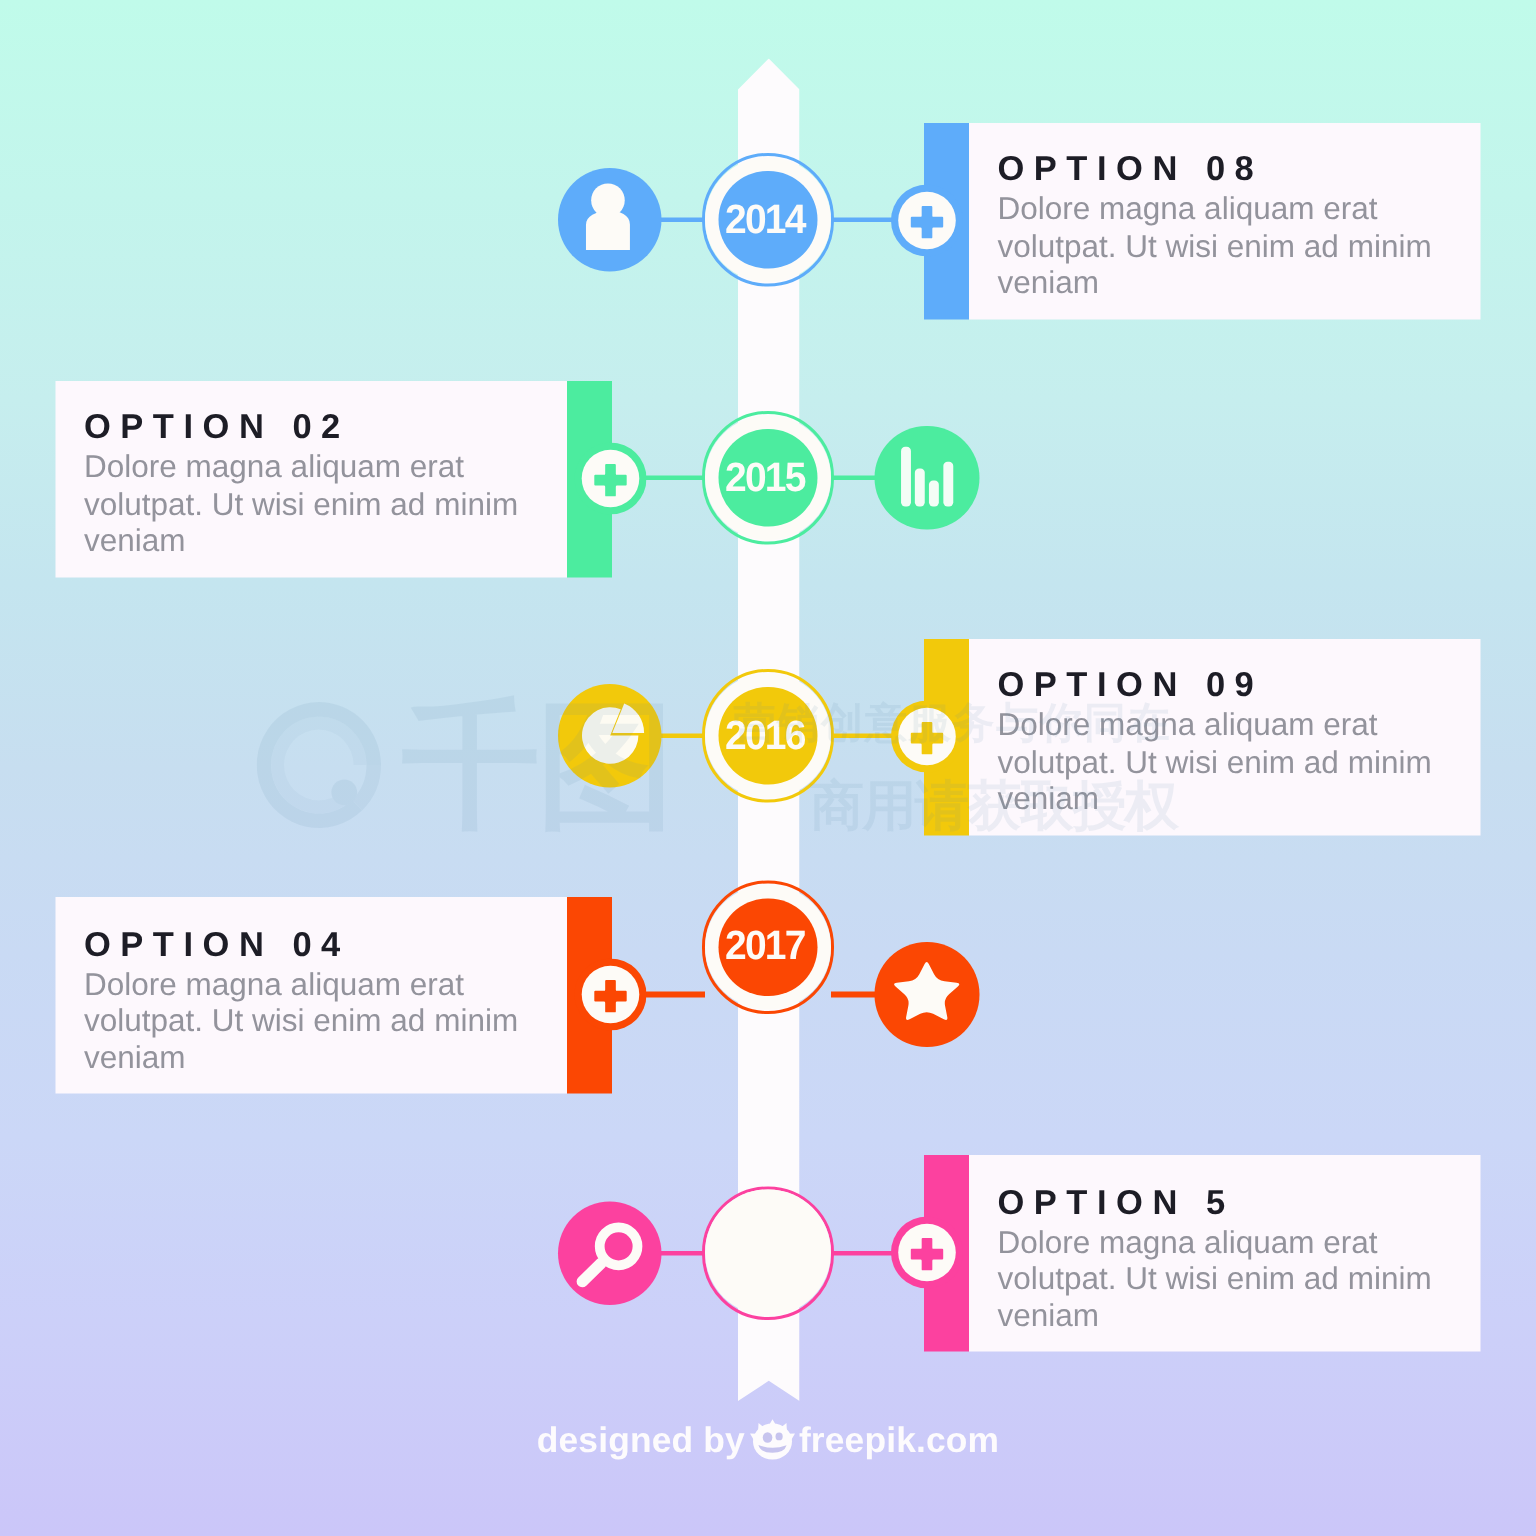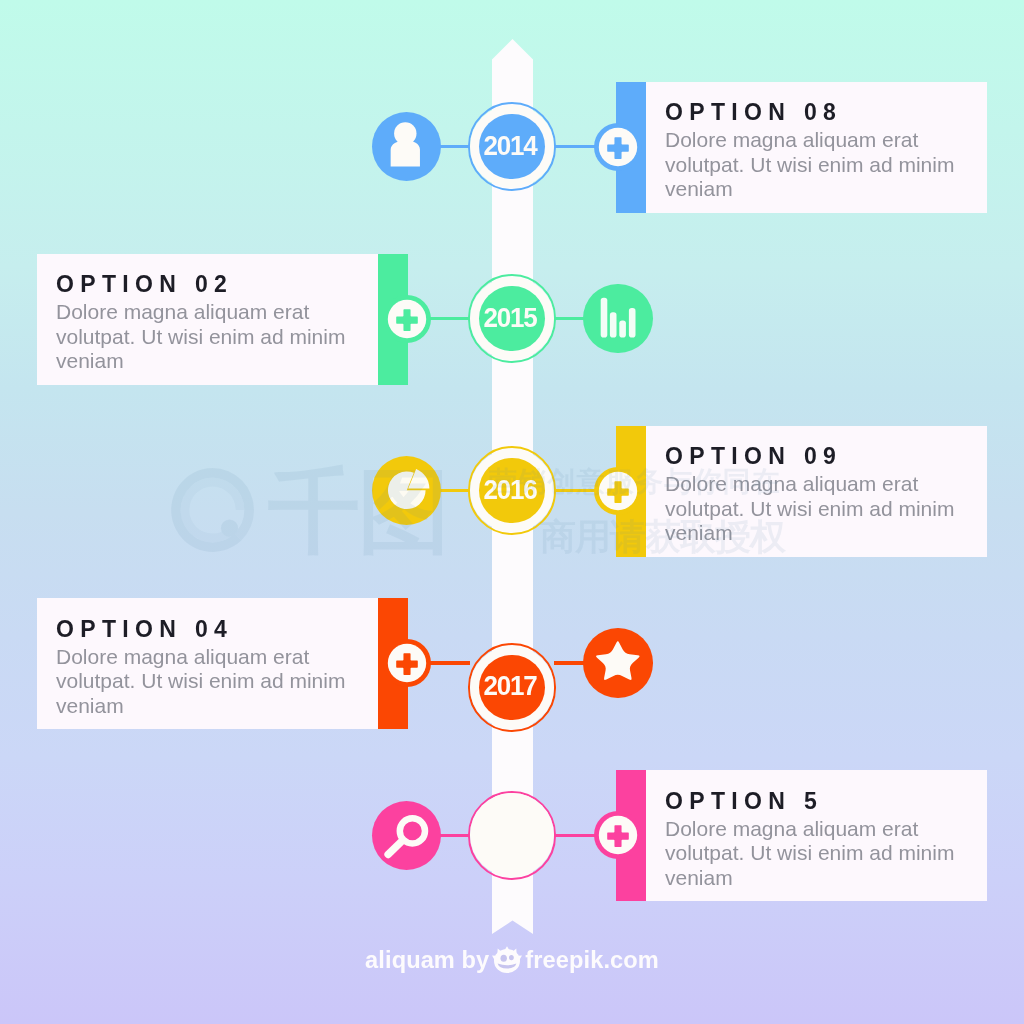--- a/index.html
+++ b/index.html
@@ -208,21 +208,21 @@
             <circle cx="24" cy="24" r="24" fill="#fb4703"></circle>
             <circle cx="24" cy="24" r="19.2" fill="#fdfbf7"></circle>
             <path fill="#fb4703" d="M21.1 14.3h5.8q0.65 0 0.65 0.65v5.8q0 0.8 0.8 0.8h5.8q0.65 0 0.65 0.65v5.8q0 0.65-0.65 0.65h-5.8q-0.8 0-0.8 0.8v5.8q0 0.65-0.65 0.65h-5.8q-0.65 0-0.65-0.65v-5.8q0-0.8-0.8-0.8h-5.8q-0.65 0-0.65-0.65v-5.8q0-0.65 0.65-0.65h5.8q0.8 0 0.8-0.8v-5.8q0-0.65 0.65-0.65z"></path>
           </svg>
         </div>
         <div class="sideicon" style="left:583.1px;top:628.2px;width:69.6px;height:69.6px;background:#fb4703">
           <svg width="70" height="70" viewBox="0 0 70 70">
             <path fill="#fdfbf7" d="M 33.40 14.67 Q 34.80 11.94 36.20 14.67 L 39.72 21.50 Q 41.82 25.59 46.65 26.19 L 54.70 27.20 Q 57.92 27.60 55.57 29.69 L 49.69 34.91 Q 46.16 38.04 47.04 42.51 L 48.50 49.95 Q 49.09 52.93 46.23 51.49 L 39.09 47.89 Q 34.80 45.74 30.51 47.89 L 23.37 51.49 Q 20.51 52.93 21.10 49.95 L 22.56 42.51 Q 23.44 38.04 19.91 34.91 L 14.03 29.69 Q 11.68 27.60 14.90 27.20 L 22.95 26.19 Q 27.78 25.59 29.88 21.50 L 33.40 14.67 Z"></path>
           </svg>
         </div>
-        <div class="yearwrap" style="left:467.5px;top:643px;width:88.8px;height:88.8px">
+        <div class="yearwrap" style="left:467.5px;top:587px;width:88.8px;height:88.8px">
           <div class="ringo" style="border:2.3px solid #fb4703"></div>
           <div class="ringw" style="left:2.6px;top:2.6px;right:2.6px;bottom:2.6px"></div>
           <div class="disc" style="left:11.8px;top:11.8px;right:11.8px;bottom:11.8px;background:#fb4703">
             <span class="ylabel">2017</span>
           </div>
         </div>
       </div>
       <div>
         <div class="conn" style="left:439.3px;top:833.55px;width:30.19999999999999px;background:#fc419f"></div>
         <div class="conn" style="left:554.3px;top:833.55px;width:41.60000000000002px;background:#fc419f"></div>
@@ -266,21 +266,21 @@
         <path fill="#5d8aa8" opacity="0.55" d="M41.5 9.7a31.8 32.3 0 0 1 31.8 32.3h-8.6A23.2 23.6 0 1 0 41.5 65.6a23.2 23.6 0 0 0 16.4-6.9l6.1 6.2A31.8 32.3 0 1 1 41.5 9.7z"></path>
         <circle cx="58.5" cy="60.2" r="8.6" fill="#5d8aa8"></circle>
       </svg>
     </div>
     <div class="wm-brand">千图</div>
     <div class="wm-l1">营销创意服务与你同在</div>
     <div class="wm-l2">商用请获取授权</div>
   </div>
 
   <div class="credit">
-    <span>aliquam by</span><span class="logo"><svg width="30" height="28" viewBox="0 0 30 28">
+    <span>designed by</span><span class="logo"><svg width="30" height="28" viewBox="0 0 30 28">
           <g fill="#fdfbfd">
             <ellipse cx="15" cy="15.0" rx="13.0" ry="12.0"></ellipse>
             <path d="M15.0 0.2 19.0 7.0 24.3 2.6 24.7 9.8 30.0 9.6 26.4 15.8 3.6 15.8 0.0 9.6 5.3 9.8 5.7 2.6 11.0 7.0 Z"></path>
           </g>
           <g fill="#c7c4ee">
             <ellipse cx="11.7" cy="12.3" rx="3.2" ry="3.5"></ellipse>
             <ellipse cx="19.4" cy="11.6" rx="2.4" ry="2.6"></ellipse>
             <path d="M5.6 17.4q9.4 3.6 18.8 0.1 -1.5 5.0 -9.4 5.0 -8.0 0 -9.4-5.1z"></path>
           </g>
         </svg></span><span>freepik.com</span>

